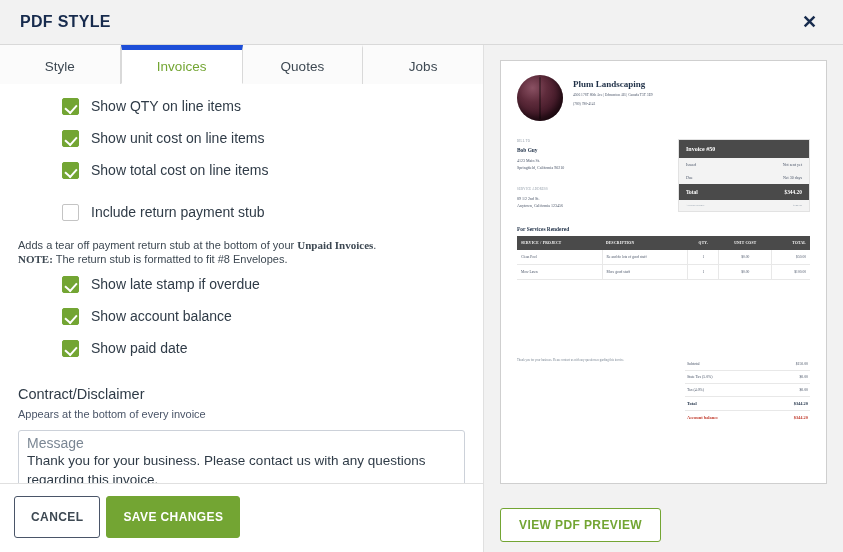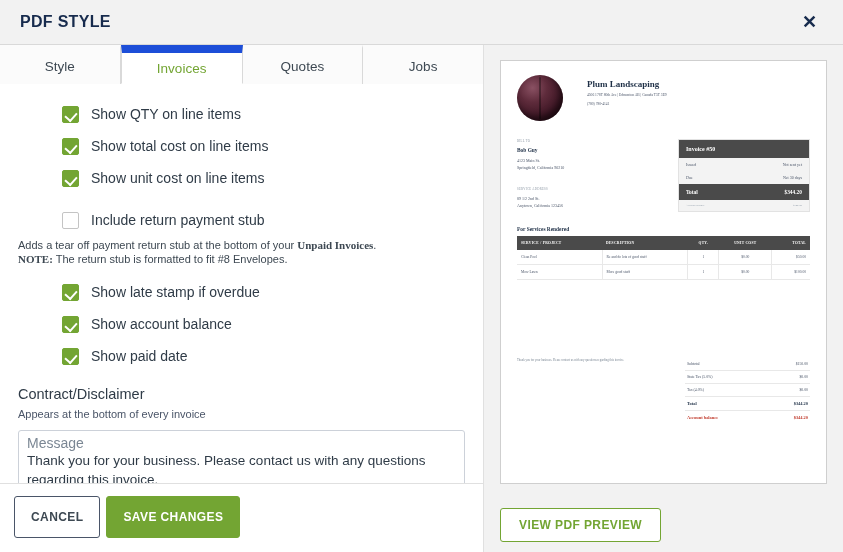--- a/index.html
+++ b/index.html
@@ -91,34 +91,33 @@
     border-right: 1px solid #d9d9d9;
     border-top: 3px solid transparent;
     cursor: pointer;
     height: 39px;
     margin-bottom: -1px;
   }
   .tab:last-child { border-right: none; }
   .tab.active {
     background: #ffffff;
     color: #73a533;
-    border-top: 8px solid #1d4ed8;
+    border-top: 5px solid #1d4ed8;
     border-left: 1px solid #d9d9d9;
     border-bottom: 1px solid #ffffff;
   }
 
   
   .options {
     flex: 1 1 auto;
     padding: 14px 14px 0 14px;
     overflow: hidden;
   }
   .opt-row {
     display: flex;
-    align-items: center;
     height: 32px;
     cursor: pointer;
     padding-left: 48px;
   }
   .cbox {
     width: 17px; height: 17px;
     border-radius: 2px;
     flex: 0 0 17px;
     margin-right: 12px;
     position: relative;
@@ -233,21 +232,21 @@
   .pdf-card {
     background: #ffffff;
     border: 1px solid #cfcfcf;
     flex: 0 0 auto;
     height: 424px;
     padding: 14px 16px;
     overflow: hidden;
     position: relative;
     font-family: "Liberation Serif", serif;
   }
-  .pdf-top { display: flex; gap: 24px; }
+  .pdf-top { display: flex; gap: 10px; }
   .plum {
     width: 46px; height: 46px;
     border-radius: 50%;
     background: radial-gradient(circle at 34% 28%, #8a5163 0%, #5e2b3b 32%, #3a1422 70%, #240b14 100%);
     flex: 0 0 46px;
     box-shadow: inset -3px -4px 6px rgba(0,0,0,.5);
     position: relative;
   }
   .plum::before {
     content: "";
@@ -403,26 +402,26 @@
 
       <div class="options">
 
         <div class="opt-row">
           <span class="cbox checked"></span>
           <span class="opt-label">Show QTY on line items</span>
         </div>
 
         <div class="opt-row">
           <span class="cbox checked"></span>
+          <span class="opt-label">Show unit cost on line items</span>
+        </div>
+
+        <div class="opt-row">
+          <span class="cbox checked"></span>
           <span class="opt-label">Show total cost on line items</span>
-        </div>
-
-        <div class="opt-row">
-          <span class="cbox checked"></span>
-          <span class="opt-label">Show unit cost on line items</span>
         </div>
 
         <div class="spacer-sm"></div>
 
         <div class="opt-row">
           <span class="cbox"></span>
           <span class="opt-label">Include return payment stub</span>
         </div>
 
         <div class="help">

